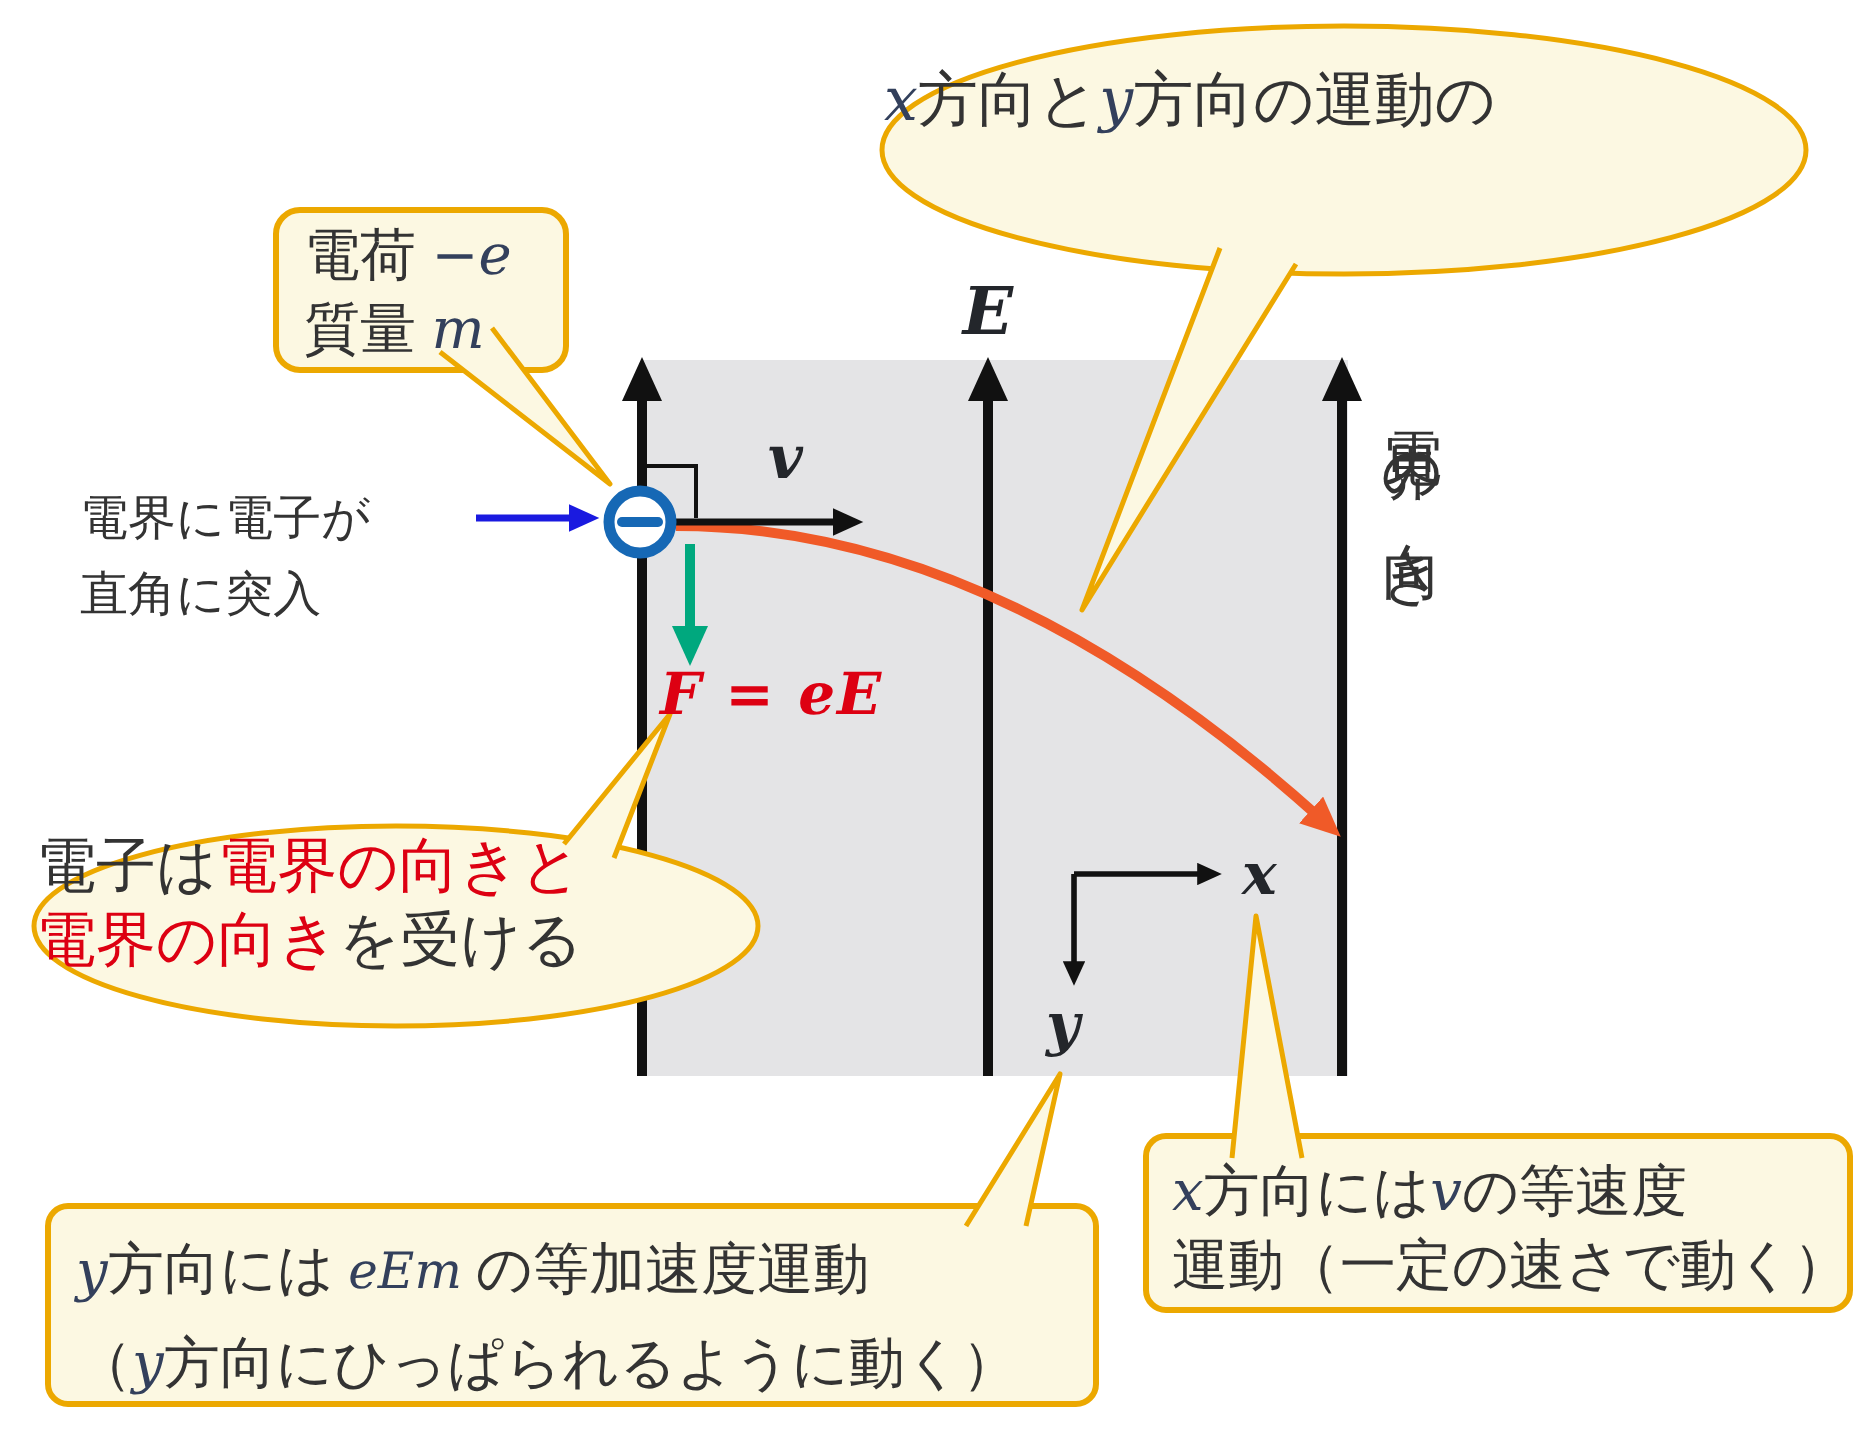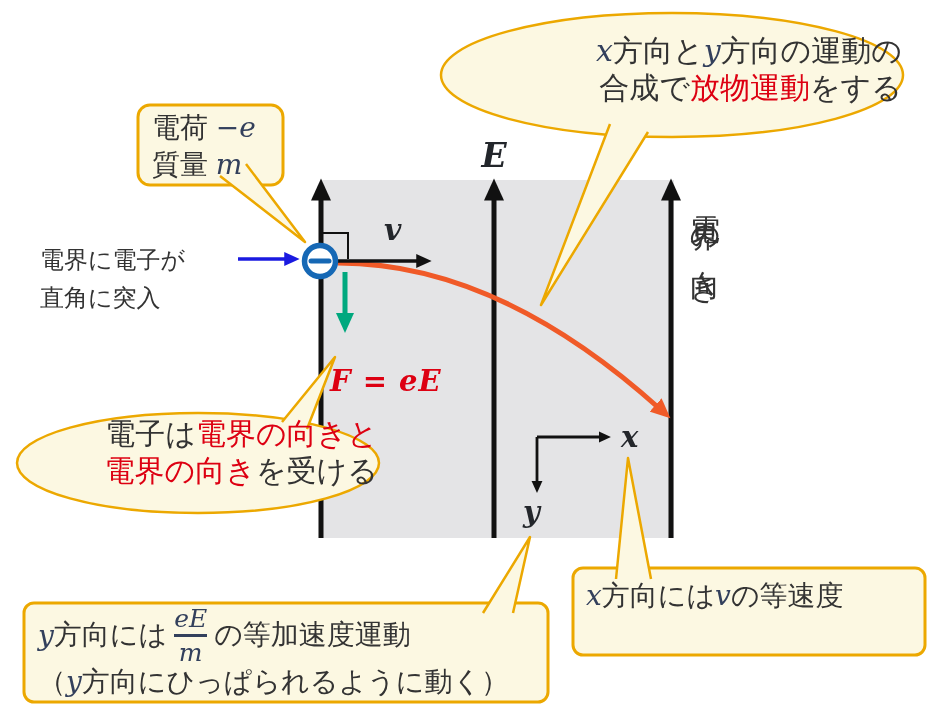--- a/index.html
+++ b/index.html
@@ -6,23 +6,23 @@
   .stage{
     position:relative;width:932px;height:716px;background:#ffffff;
     font-family:"Liberation Sans", sans-serif;color:#333;overflow:hidden;
   }
   .stage svg{position:absolute;left:0;top:0;}
   .txt{position:absolute;white-space:nowrap;}
   .jp{font-size:24px;line-height:37px;color:#333;}
   .m{font-family:"DejaVu Serif", serif;font-style:italic;color:#33405c;}
   .mbold{font-family:"DejaVu Serif", serif;font-style:italic;font-weight:bold;color:#23262b;}
   .red{color:#dd0012;}
-  .center{text-align:right;}
+  .center{text-align:left;}
   .vtext{writing-mode:vertical-rl;text-orientation:upright;letter-spacing:7px;font-size:30px;color:#333;}
-  .frac{display:inline-flex;flex-direction:column;align-items:center;line-height:1;margin:0 7px;font-size:25px;}
+  .frac{display:inline-flex;align-items:center;line-height:1;margin:0 7px;font-size:25px;}
   .frac .bar{width:100%;height:3px;background:#33405c;margin:3px 0;}
   .row{display:flex;align-items:center;height:58px;}
   .force-label{font-family:"DejaVu Serif", serif;font-style:italic;font-weight:bold;font-size:29px;color:#dd0012;letter-spacing:1px;}
 </style>
 </head>
 <body>
 
 <div class="stage">
 
   <svg width="932" height="716" viewBox="0 0 932 716">
@@ -81,38 +81,37 @@
       <path d="M616,579 L628,458 L651,579" fill="#fcf8e2" stroke="#eca800" stroke-width="2.5"></path>
     </g>
   </svg>
 
   <div class="txt mbold" style="left:468px;top:136px;width:52px;font-size:33px;text-align:center;">E</div>
 
   <div class="txt vtext" style="left:684px;top:192px;">電界の向き</div>
 
   <div class="txt mbold" style="left:384px;top:212px;font-size:30px;">v</div>
 
-  <div class="txt force-label" style="left:330px;top:330px;margin-top:34px;">F = eE</div>
+  <div class="txt force-label" style="left:330px;top:330px;">F = eE</div>
 
   <div class="txt mbold" style="left:621px;top:420px;font-size:29px;">x</div>
   <div class="txt mbold" style="left:523px;top:495px;font-size:29px;">y</div>
 
   <div class="txt jp" style="left:40px;top:241px;line-height:38px;">
     <div>電界に電子が</div>
     <div>直角に突入</div>
   </div>
 
   <div class="txt jp" style="left:152px;top:109px;font-size:28px;line-height:37px;">
     <div><span>電荷 </span><span class="m">−e</span></div>
     <div><span>質量 </span><span class="m">m</span></div>
   </div>
 
   <div class="txt jp center" style="left:442px;top:32px;width:460px;font-size:30px;">
     <div><span class="m">x</span><span>方向と</span><span class="m">y</span><span>方向の運動の</span></div>
-    <div><span>合成で</span><span class="red">放物運動</span><span>をする</span></div>
   </div>
 
   <div class="txt jp center" style="left:18px;top:415px;width:360px;font-size:30px;">
     <div><span>電子は</span><span class="red">電界の向きと</span></div>
     <div><span class="red">電界の向き</span><span>を受ける</span></div>
   </div>
 
   <div class="txt" style="left:38px;top:606px;font-size:28px;color:#333;">
     <div class="row">
       <span class="m">y</span>
@@ -122,15 +121,16 @@
           <span class="bar"></span>
           <span class="m">m</span>
         </span>
         <span>の等加速度運動</span>
     </div>
     <div style="line-height:36px;"><span>（</span><span class="m">y</span><span>方向にひっぱられるように動く）</span></div>
   </div>
 
   <div class="txt" style="left:586px;top:577px;font-size:28px;line-height:37px;color:#333;">
     <div><span class="m">x</span><span>方向には</span><span class="m">v</span><span>の等速度</span></div>
+    <div>運動（一定の速さで動く）</div>
   </div>
 
 </div>
 
 </body></html>

